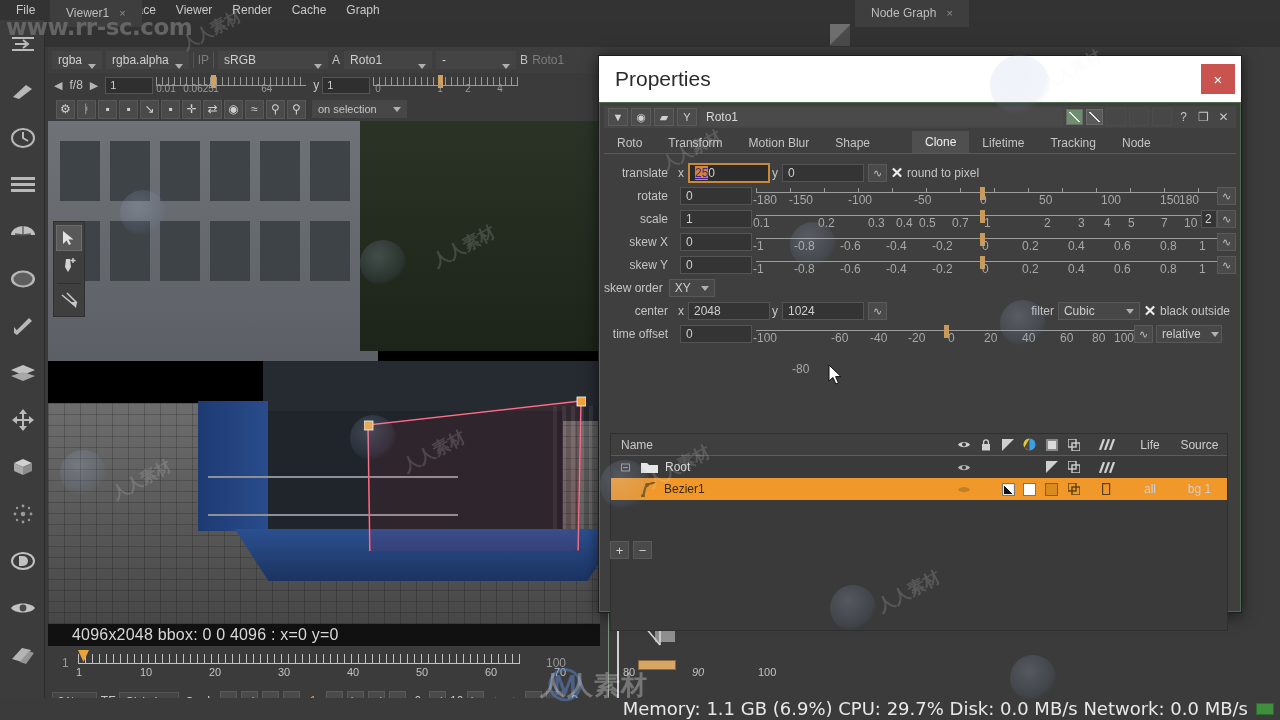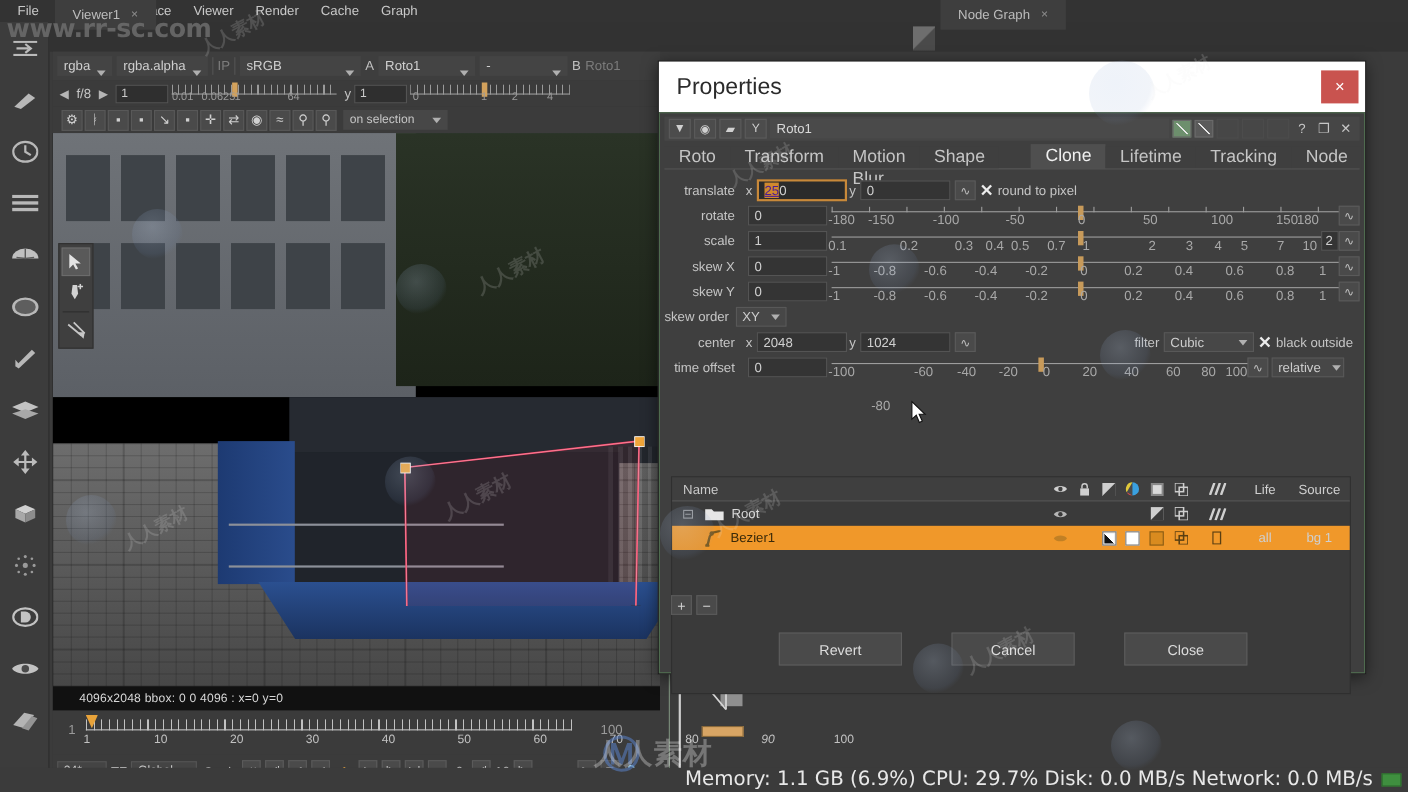--- a/index.html
+++ b/index.html
@@ -165,21 +165,21 @@
      background: linear-gradient(180deg,#2b5090,#1b3360); clip-path: polygon(4% 0,96% 0,88% 100%,12% 100%); }
   .ph-rail { position:absolute; left:160px; top:355px; width:250px; height:40px;
      border-top:2px solid #8c9099; border-bottom:2px solid #8c9099; }
 
   .rotoshape {
     position: absolute; left: 316px; top: 162px; width: 222px; height: 268px;
     pointer-events: none; z-index: 8;
   }
   .imgfooter {
     height: 22px; background: #111; display: flex; align-items: center;
-    padding-left: 24px; font-size: 11px; color: #d8d8d8; letter-spacing: .2px;
+    padding-left: 24px; font-size: 16px; color: #d8d8d8; letter-spacing: .2px;
   }
 
   
   .timeline { position: relative; height: 40px; background: #3b3b3b; }
   .tl-track { position:absolute; left:30px; top:6px; right:80px; height:22px; }
   .tl-ticks { position:absolute; left:0; top:2px; height:10px; width:100%;
     background-image: repeating-linear-gradient(to right, #c2c2c2 0 1px, transparent 1px 7px); }
   .tl-base { position:absolute; left:0; top:11px; width:100%; height:1px; background:#c2c2c2; }
   .tl-lab { position:absolute; top:14px; font-size:11px; color:#c2c2c2; }
   .tl-cursor { position:absolute; left:0; top:-2px; width:11px; height:12px; background:#e8a33a;
@@ -263,21 +263,21 @@
   .nh-chk::after{ content:""; position:absolute; inset:2px;
     background:linear-gradient(45deg, transparent 46%, #e6e6e6 46%, #e6e6e6 54%, transparent 54%); }
   .nh-dim { width:20px;height:18px;background:#484848;border:1px solid #535353;opacity:.5; }
   .nh-ico { width:17px;text-align:center;color:#c6c6c6;font-size:12px; }
 
   .tabs {
     display:flex; align-items:flex-end; height:22px; margin: 4px 4px 0 4px;
     border-bottom: 1px solid #5a5a5a;
   }
   .ptab {
-    padding: 0 13px; height: 20px; line-height: 20px; font-size: 16px;
+    padding: 0 13px; height: 20px; line-height: 20px; font-size: 12px;
     color: #c5c5c5; background:#3f3f3f;
   }
   .ptab.active { background:#4f4f4f; color:#f0f0f0; height:22px; line-height:22px;margin-left:29px; }
 
   .rows { padding: 8px 4px 0 4px; }
   .prow { display:flex; align-items:center; height:22px; margin-bottom:1px; }
   .plabel { width:72px; text-align:right; padding-right:8px; font-size:12px; color:#c5c5c5; }
   .pfield {
     background:#343434; border:1px solid #545454; height:18px; line-height:16px;
     padding: 0 5px; font-size:12px; color:#cfcfcf;
@@ -1012,25 +1012,20 @@
           <span class="lcol wide">all</span>
           <span class="lcol" style="width:58px;">bg 1</span>
         </div>
       </div>
 
       <div class="plusminus" style="bottom:52px;">
         <div class="pmbtn">+</div>
         <div class="pmbtn">−</div>
       </div>
 
-      <div class="footbtns">
-        <div class="fbtn">Revert</div>
-        <div class="fbtn">Cancel</div>
-        <div class="fbtn">Close</div>
-      </div>
     </div>
   </div>
 
   <svg style="position:absolute;left:828px;top:364px;z-index:50;" width="16" height="22" viewBox="0 0 16 22">
     <path d="M1 1 L1 17 L5 13.5 L7.8 20 L10.4 18.8 L7.6 12.6 L13 12.6 Z" fill="#ffffff" stroke="#111" stroke-width="1"></path>
   </svg>
 
   <div class="blob" style="left:120px;top:190px;width:46px;height:46px;"></div>
   <div class="blob" style="left:360px;top:240px;width:46px;height:46px;"></div>
   <div class="blob" style="left:350px;top:415px;width:46px;height:46px;"></div>

